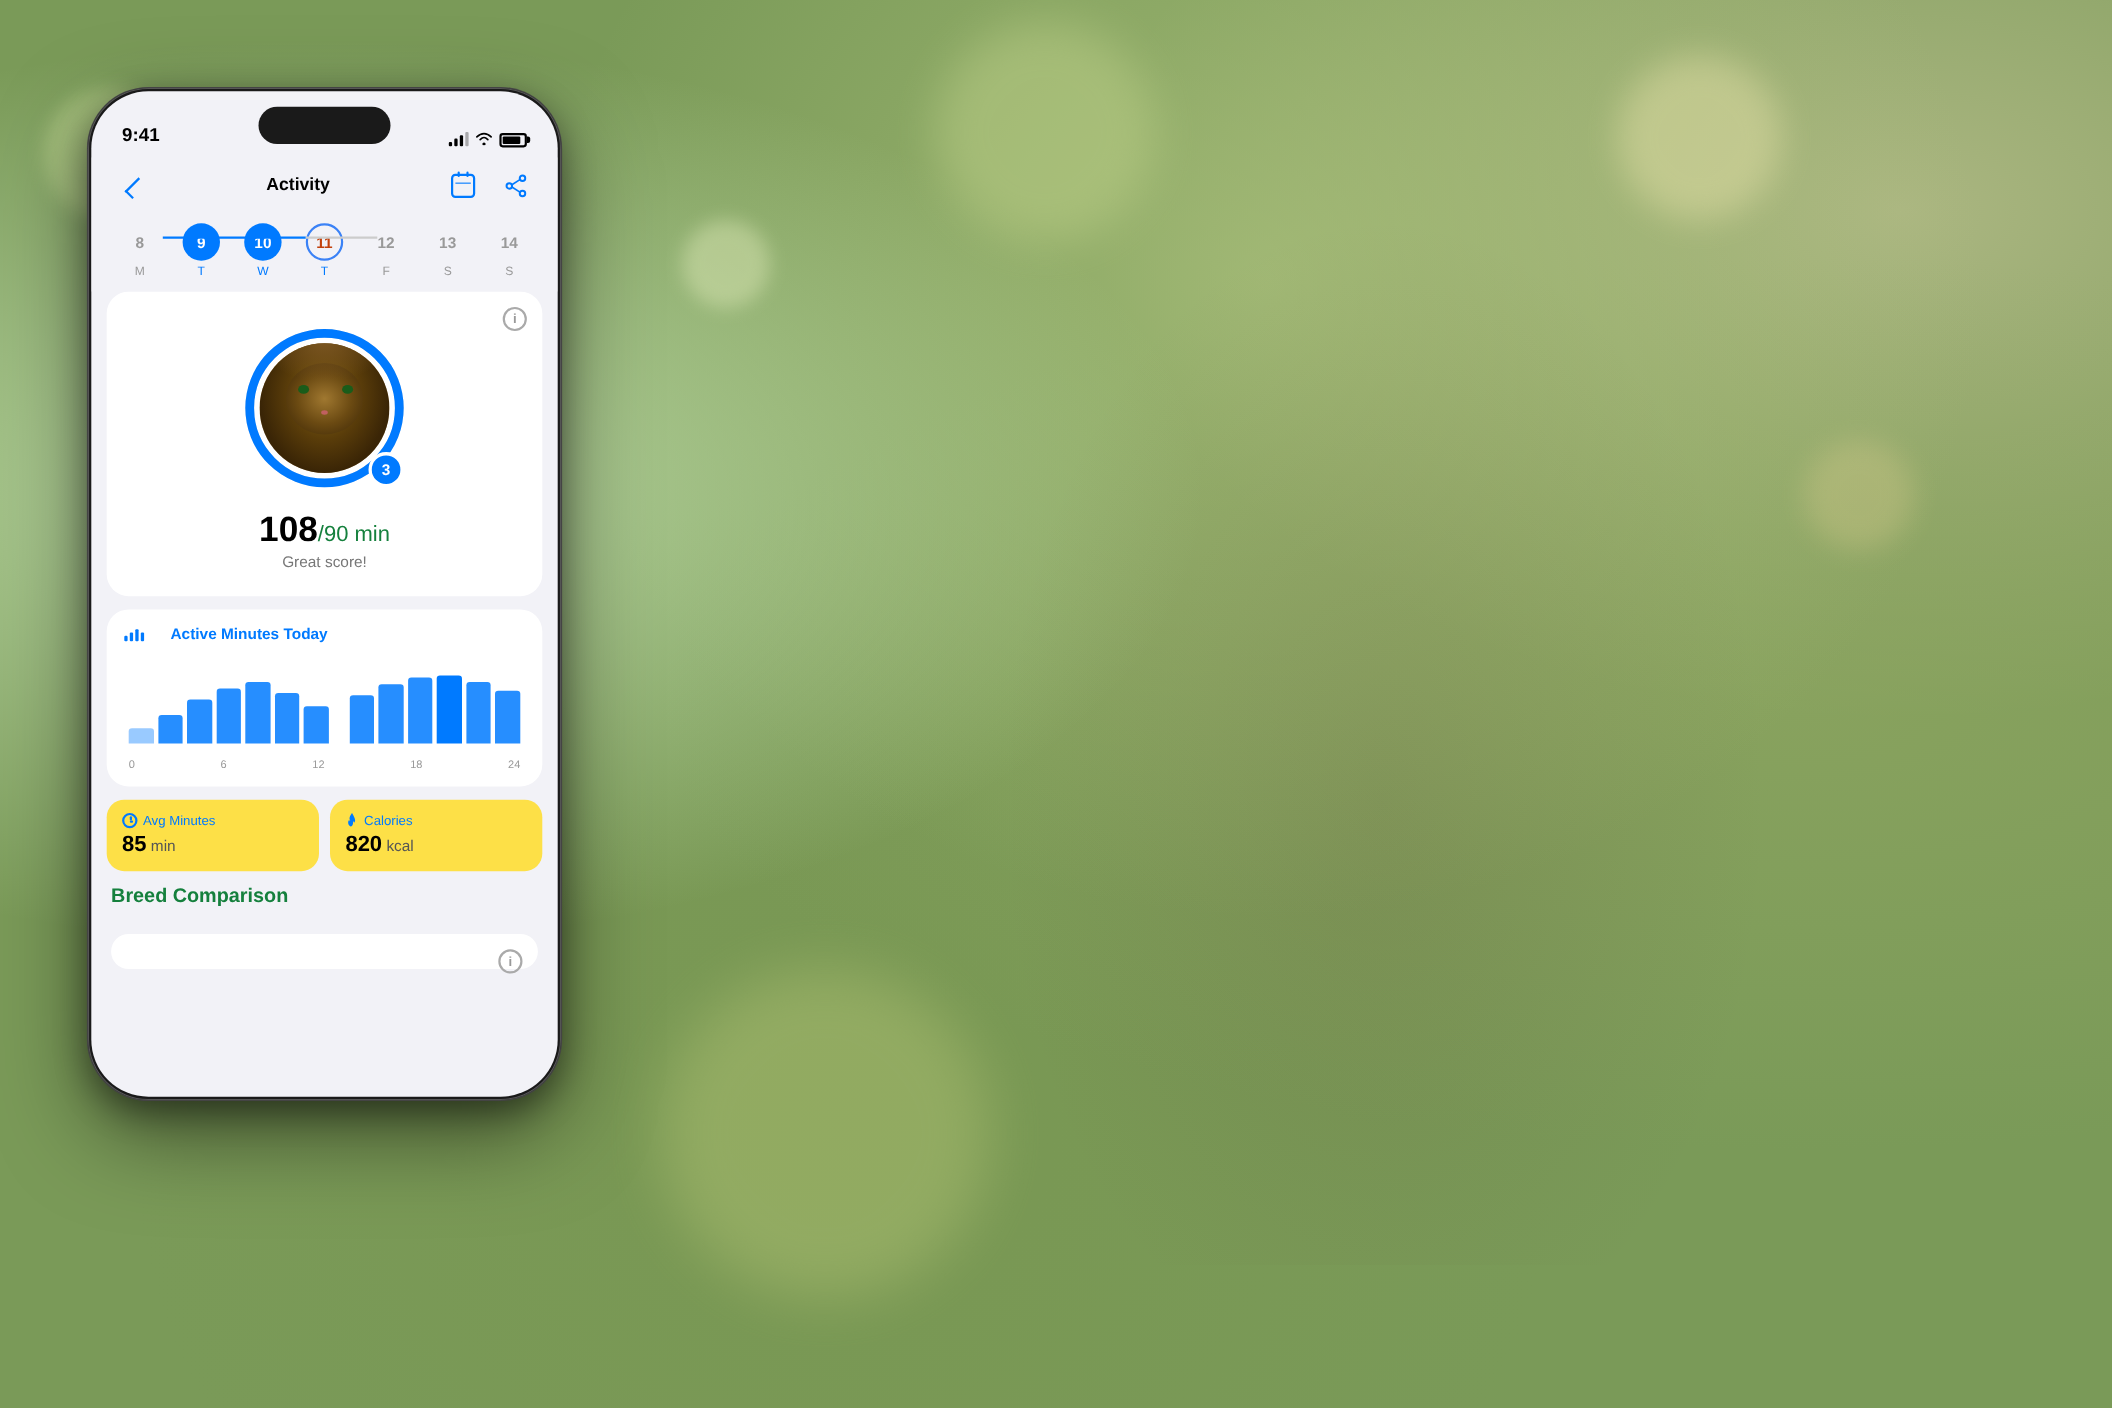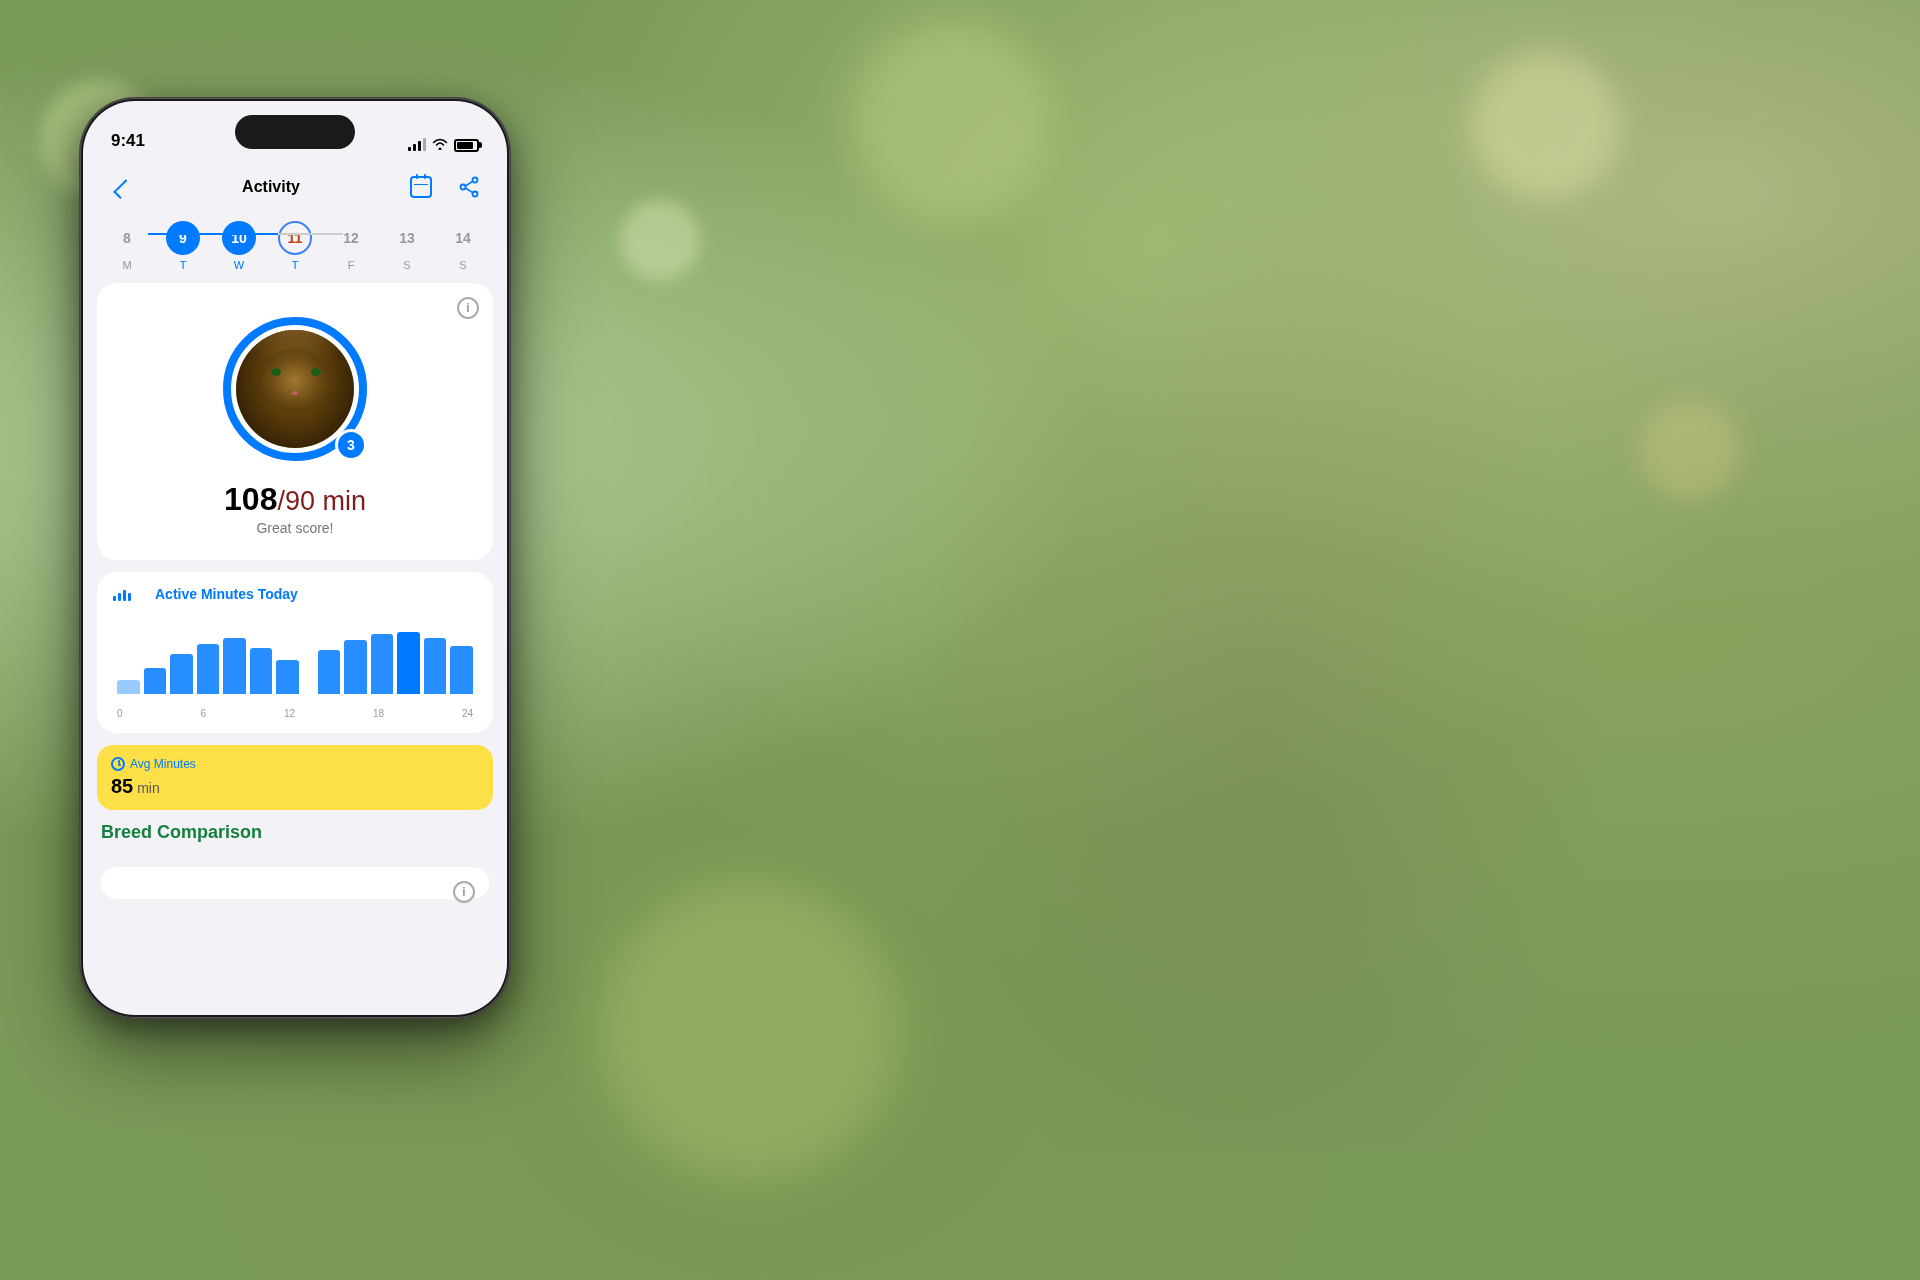--- a/index.html
+++ b/index.html
@@ -42,21 +42,21 @@
       position: absolute;
       border-radius: 50%;
       filter: blur(8px);
       opacity: 0.4;
     }
 
     
     .phone-wrap {
       position: absolute;
       left: 80px;
-      top: 98px;
+      top: 80px;
       width: 430px;
       height: 1132px;
     }
 
     .phone-frame {
       position: relative;
       width: 430px;
       height: 920px;
       background: #1a1a1a;
       border-radius: 55px;
@@ -397,23 +397,23 @@
       border: 3px solid #fff;
     }
 
     .score-value {
       font-size: 32px;
       font-weight: 700;
       color: #000;
     }
 
     .score-value span.goal {
-      font-size: 27px;
+      font-size: 20px;
       font-weight: 400;
-      color: #7f1d1d;
+      color: #15803d;
     }
 
     .score-subtitle {
       font-size: 14px;
       color: #777;
       margin-top: 2px;
     }
 
     
     .chart-card {
@@ -824,20 +824,29 @@
             <div class="stat-card">
               <div class="stat-header">
                 <div class="clock-icon-small"></div>
                 <span class="stat-label">Avg Minutes</span>
               </div>
               <div class="stat-value">
                 <span>85</span><span class="stat-unit"> min</span>
               </div>
             </div>
 
+            <div class="stat-card">
+              <div class="stat-header">
+                <div class="flame-icon-small"></div>
+                <span class="stat-label">Calories</span>
+              </div>
+              <div class="stat-value">
+                <span>820</span><span class="stat-unit"> kcal</span>
+              </div>
+            </div>
           </div>
 
           <div class="breed-section">
             <div class="breed-title">Breed Comparison</div>
             <div class="breed-percent-card">
               <div class="breed-info-btn">
                 <span>i</span>
               </div>
             </div>
           </div>

